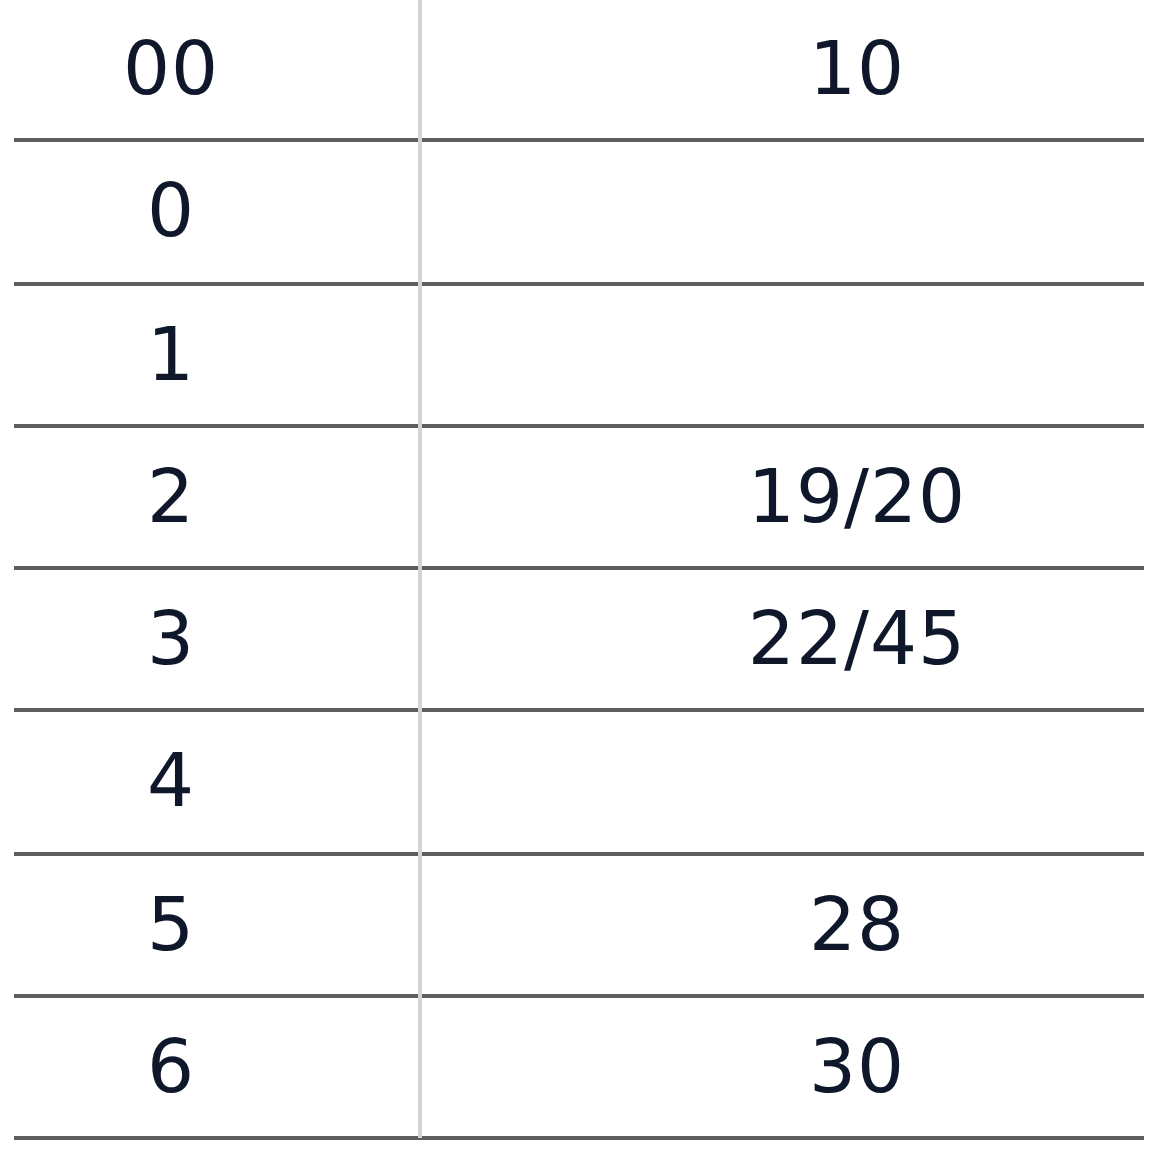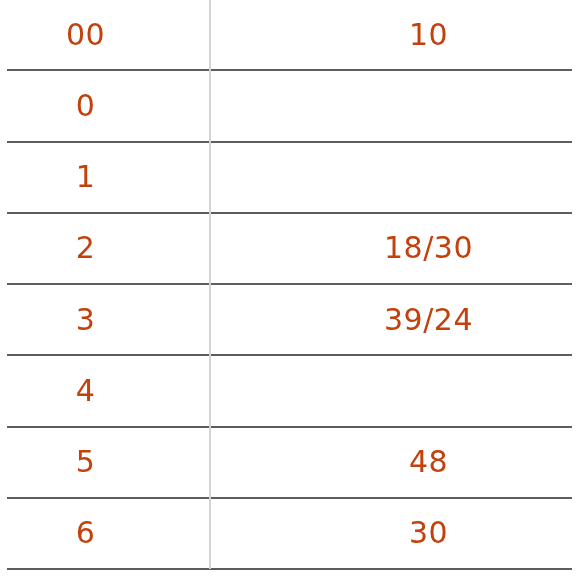--- a/index.html
+++ b/index.html
@@ -71,24 +71,24 @@
   .cell-right {
     flex: 1 1 auto;
     box-sizing: border-box;
     display: flex;
     align-items: center;
     justify-content: center;
     padding-left: 76px;
   }
 
   .cell-text {
-    font-size: 30px;
+    font-size: 37px;
     line-height: 1;
     font-weight: 500;
-    color: #c2410c;
+    color: #0f172a;
     letter-spacing: 0.5px;
     white-space: nowrap;
   }
 </style>
 </head>
 <body>
 
 <div id="size-table">
 
   <div class="col-divider"></div>
@@ -114,45 +114,45 @@
       <div class="cell-left">
         <span class="cell-text">1</span>
       </div>
     </div>
 
     <div class="t-row">
       <div class="cell-left">
         <span class="cell-text">2</span>
       </div>
       <div class="cell-right">
-        <span class="cell-text">18/30</span>
+        <span class="cell-text">19/20</span>
       </div>
     </div>
 
     <div class="t-row">
       <div class="cell-left">
         <span class="cell-text">3</span>
       </div>
       <div class="cell-right">
-        <span class="cell-text">39/24</span>
+        <span class="cell-text">22/45</span>
       </div>
     </div>
 
     <div class="t-row">
       <div class="cell-left">
         <span class="cell-text">4</span>
       </div>
     </div>
 
     <div class="t-row">
       <div class="cell-left">
         <span class="cell-text">5</span>
       </div>
       <div class="cell-right">
-        <span class="cell-text">48</span>
+        <span class="cell-text">28</span>
       </div>
     </div>
 
     <div class="t-row">
       <div class="cell-left">
         <span class="cell-text">6</span>
       </div>
       <div class="cell-right">
         <span class="cell-text">30</span>
       </div>

